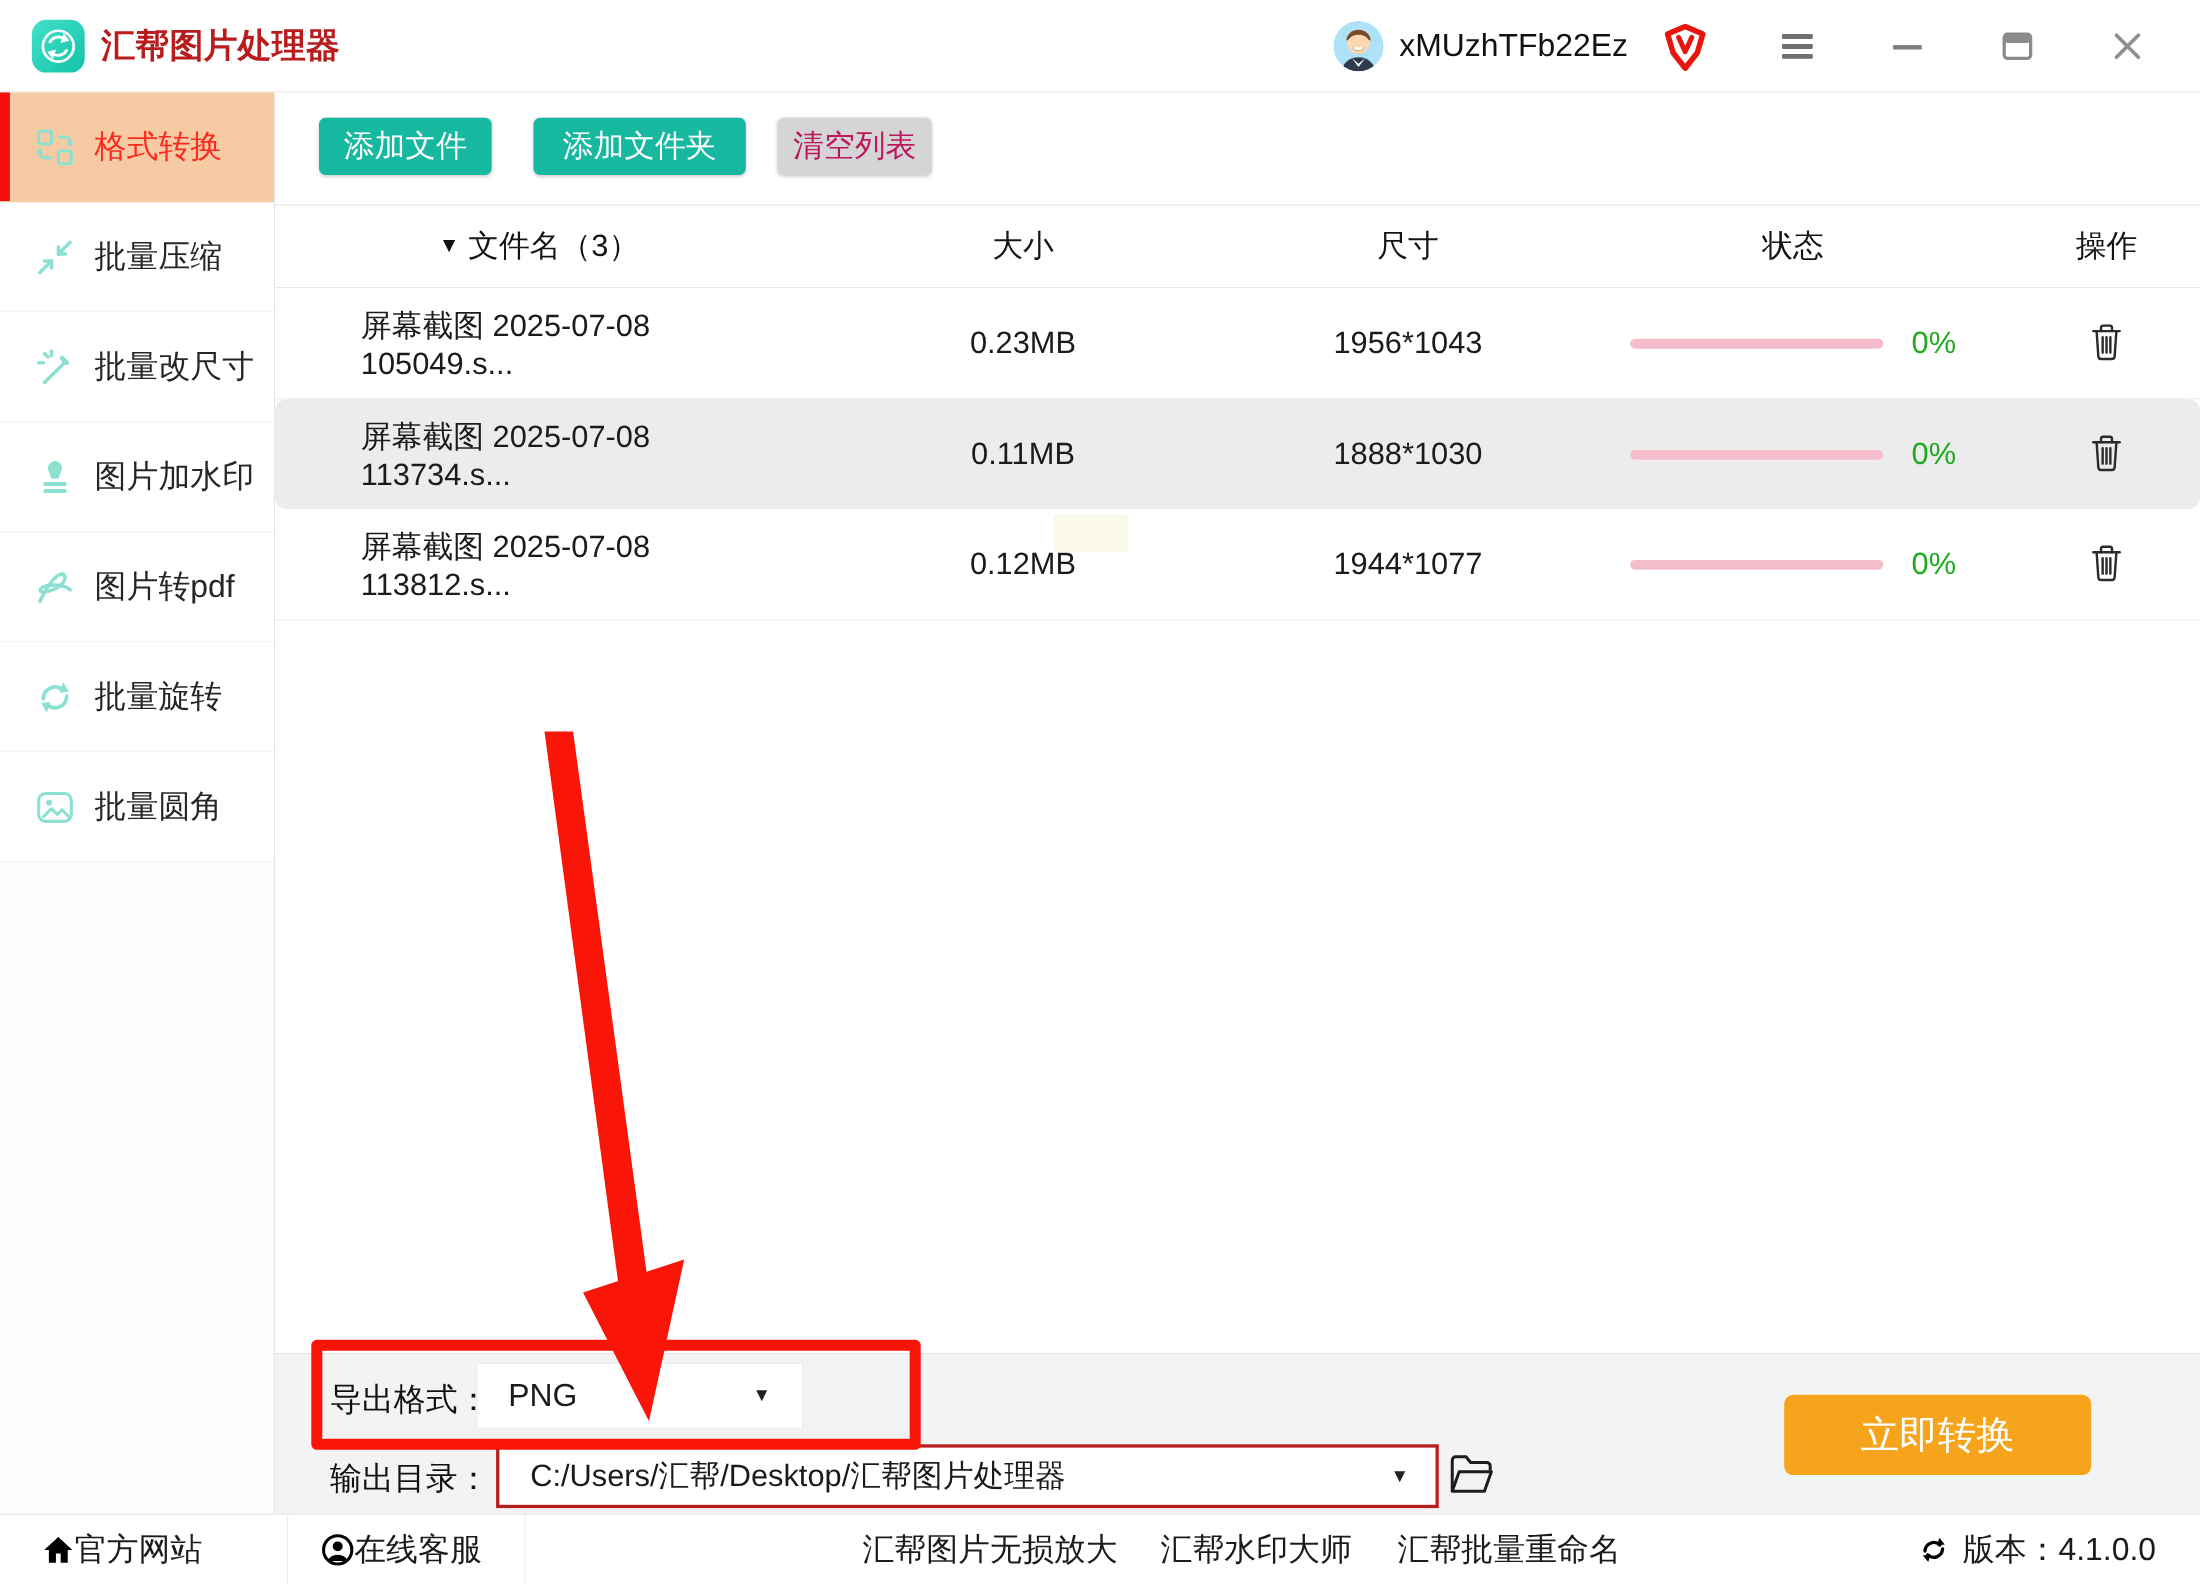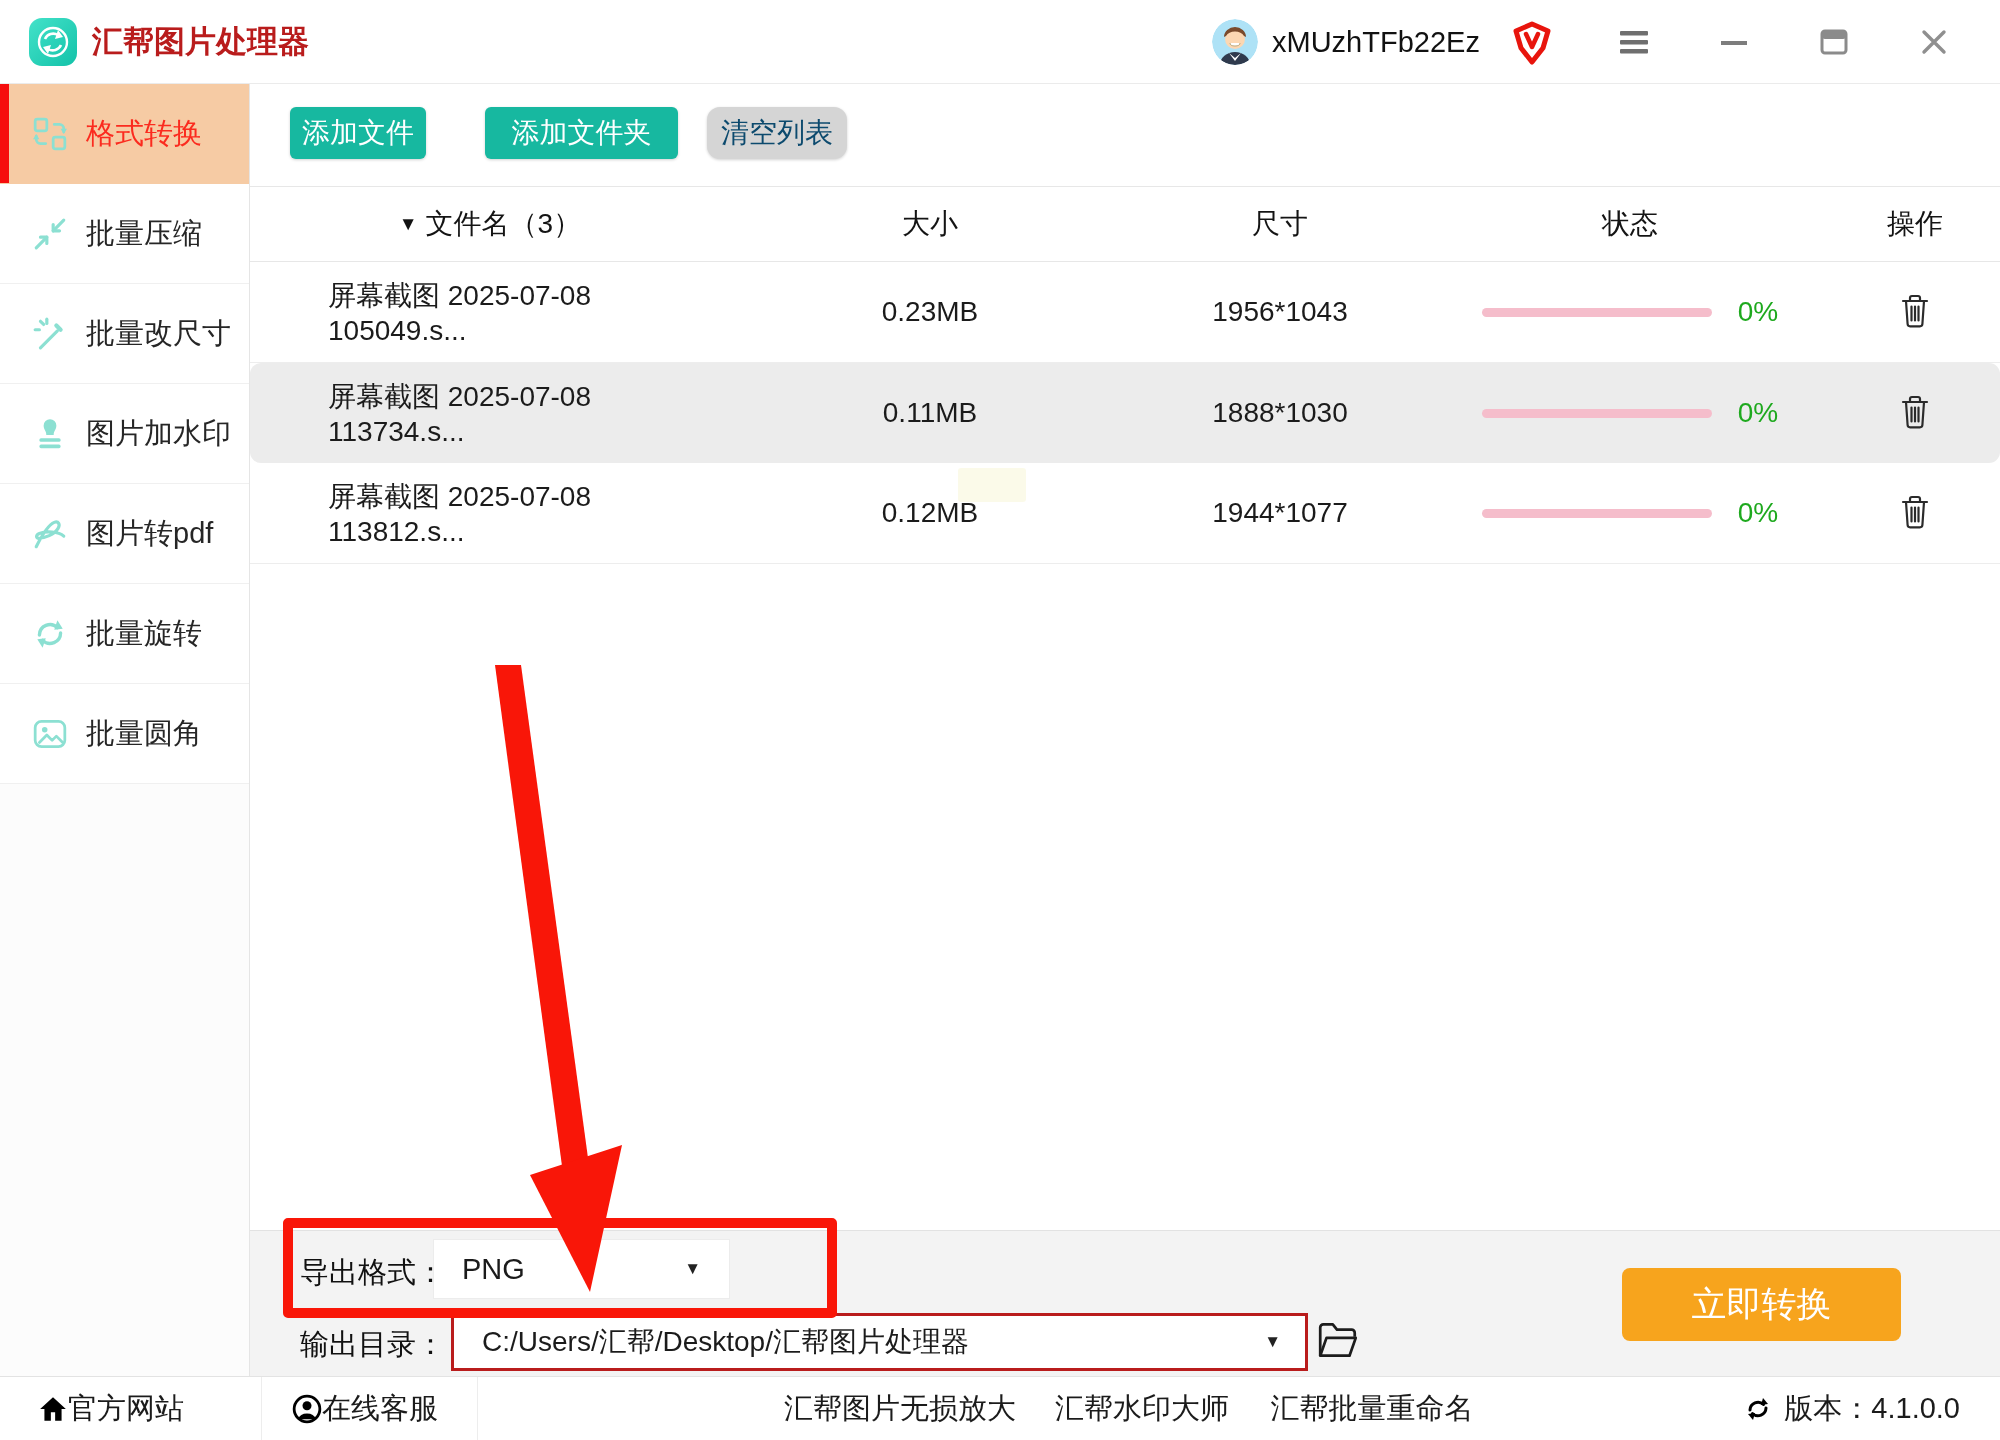--- a/index.html
+++ b/index.html
@@ -25,22 +25,22 @@
              padding-left:32px;gap:18px;border-bottom:1px solid #f0f0f0;background:#fff;cursor:pointer;}
   .side-item .lbl{font-size:29px;color:#262626;}
   .side-item.active{background:#f6cba4;box-shadow:inset 9px 0 0 #f60d0d;border-bottom:1px solid #f6cba4;}
   .side-item.active .lbl{color:#fb2b1f;}
   .side-icon{width:36px;height:36px;flex:0 0 36px;}
 
   
   .toolbar-btn{position:absolute;top:107px;height:52px;border:none;border-radius:6px;
                font-size:28px;font-family:inherit;cursor:pointer;box-shadow:0 1px 3px rgba(0,0,0,.18);}
   .btn-teal{background:#17b8a0;color:#fff;}
-  .btn-grey{background:#d5d5d5;color:#0c4a6e;border-radius:13px;}
-  .b-addfile{left:290px;width:136px;}
+  .btn-grey{background:#d5d5d5;color:#be185d;}
+  .b-addfile{left:290px;width:157px;}
   .b-addfolder{left:485px;width:193px;}
   .b-clear{left:707px;width:140px;}
 
   
   .table{position:absolute;left:250px;top:186px;width:1750px;}
   .trow{display:grid;grid-template-columns:480px 400px 300px 400px 170px;align-items:center;}
   .thead{height:74px;border-top:1px solid #e7e7e7;border-bottom:1px solid #e7e7e7;font-size:28px;color:#141414;}
   .thead .cell{display:flex;justify-content:center;align-items:center;}
   .drow{height:100px;font-size:28px;}
   .drow .cell{display:flex;justify-content:center;align-items:center;}

